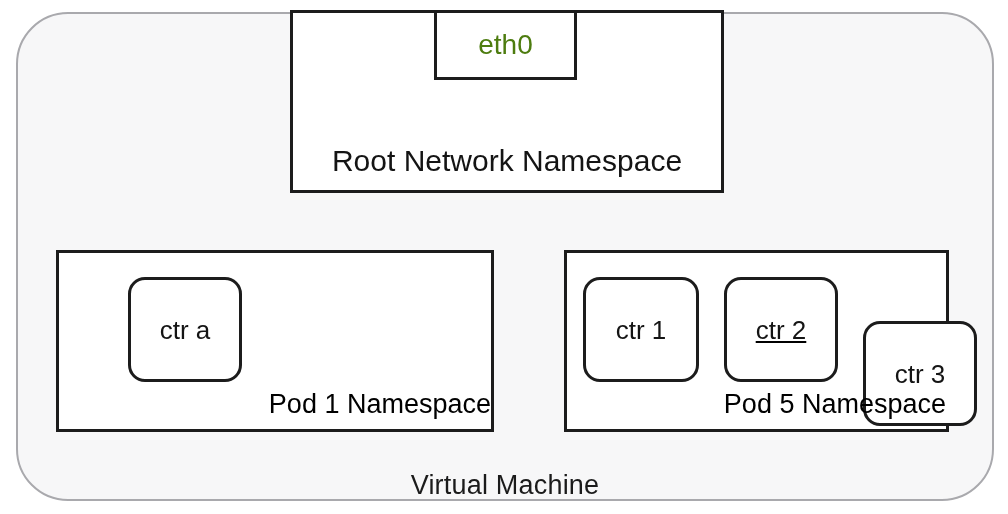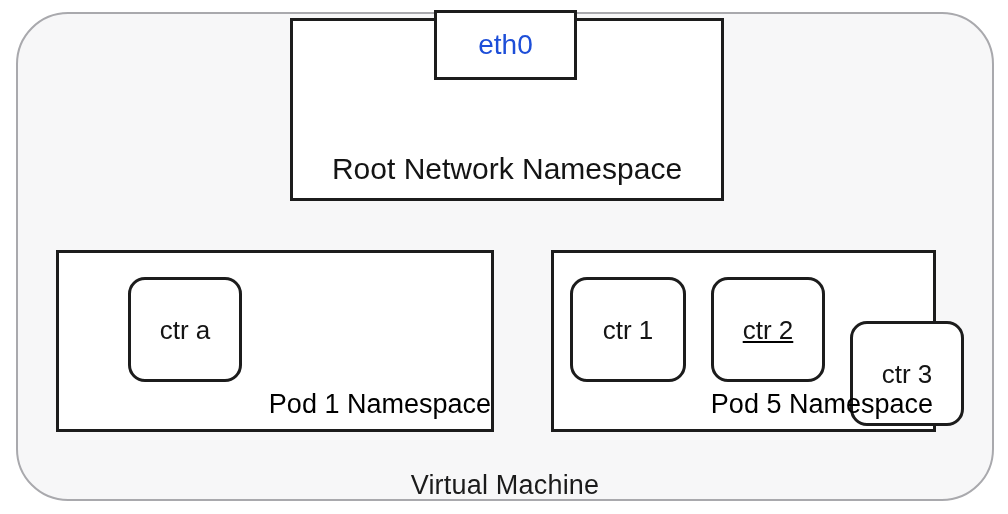--- a/index.html
+++ b/index.html
@@ -49,21 +49,21 @@
   .box {
     position: absolute;
     box-sizing: border-box;
     background: #ffffff;
     border: 3px solid #1c1c1c;
   }
 
   
   .root-ns {
     left: 290px;
-    top: 18px;
+    top: 10px;
     width: 434px;
     height: 183px;
     padding-left: 28px;
   }
   .root-ns-label {
     position: absolute;
     left: 0;
     right: 0;
     bottom: 11px;
     text-align: center;
@@ -79,31 +79,31 @@
     top: 10px;
     width: 143px;
     height: 70px;
     display: flex;
     align-items: center;
     justify-content: center;
   }
   .eth0-label {
     font-size: 28px;
     line-height: 32px;
-    color: #1d4ed8;
+    color: #4d7c0f;
     white-space: nowrap;
   }
 
   
   .pod-ns {
     top: 236px;
     height: 182px;
   }
   .pod1 { left: 38px;  width: 438px; }
-  .pod2 { left: 533px; width: 385px; }
+  .pod2 { left: 546px; width: 385px; }
 
   .pod-label {
     position: absolute;
     left: 0;
     right: 0;
     bottom: 8px;
     text-align: right;
     font-size: 27px;
     line-height: 33px;
     color: #000000;

